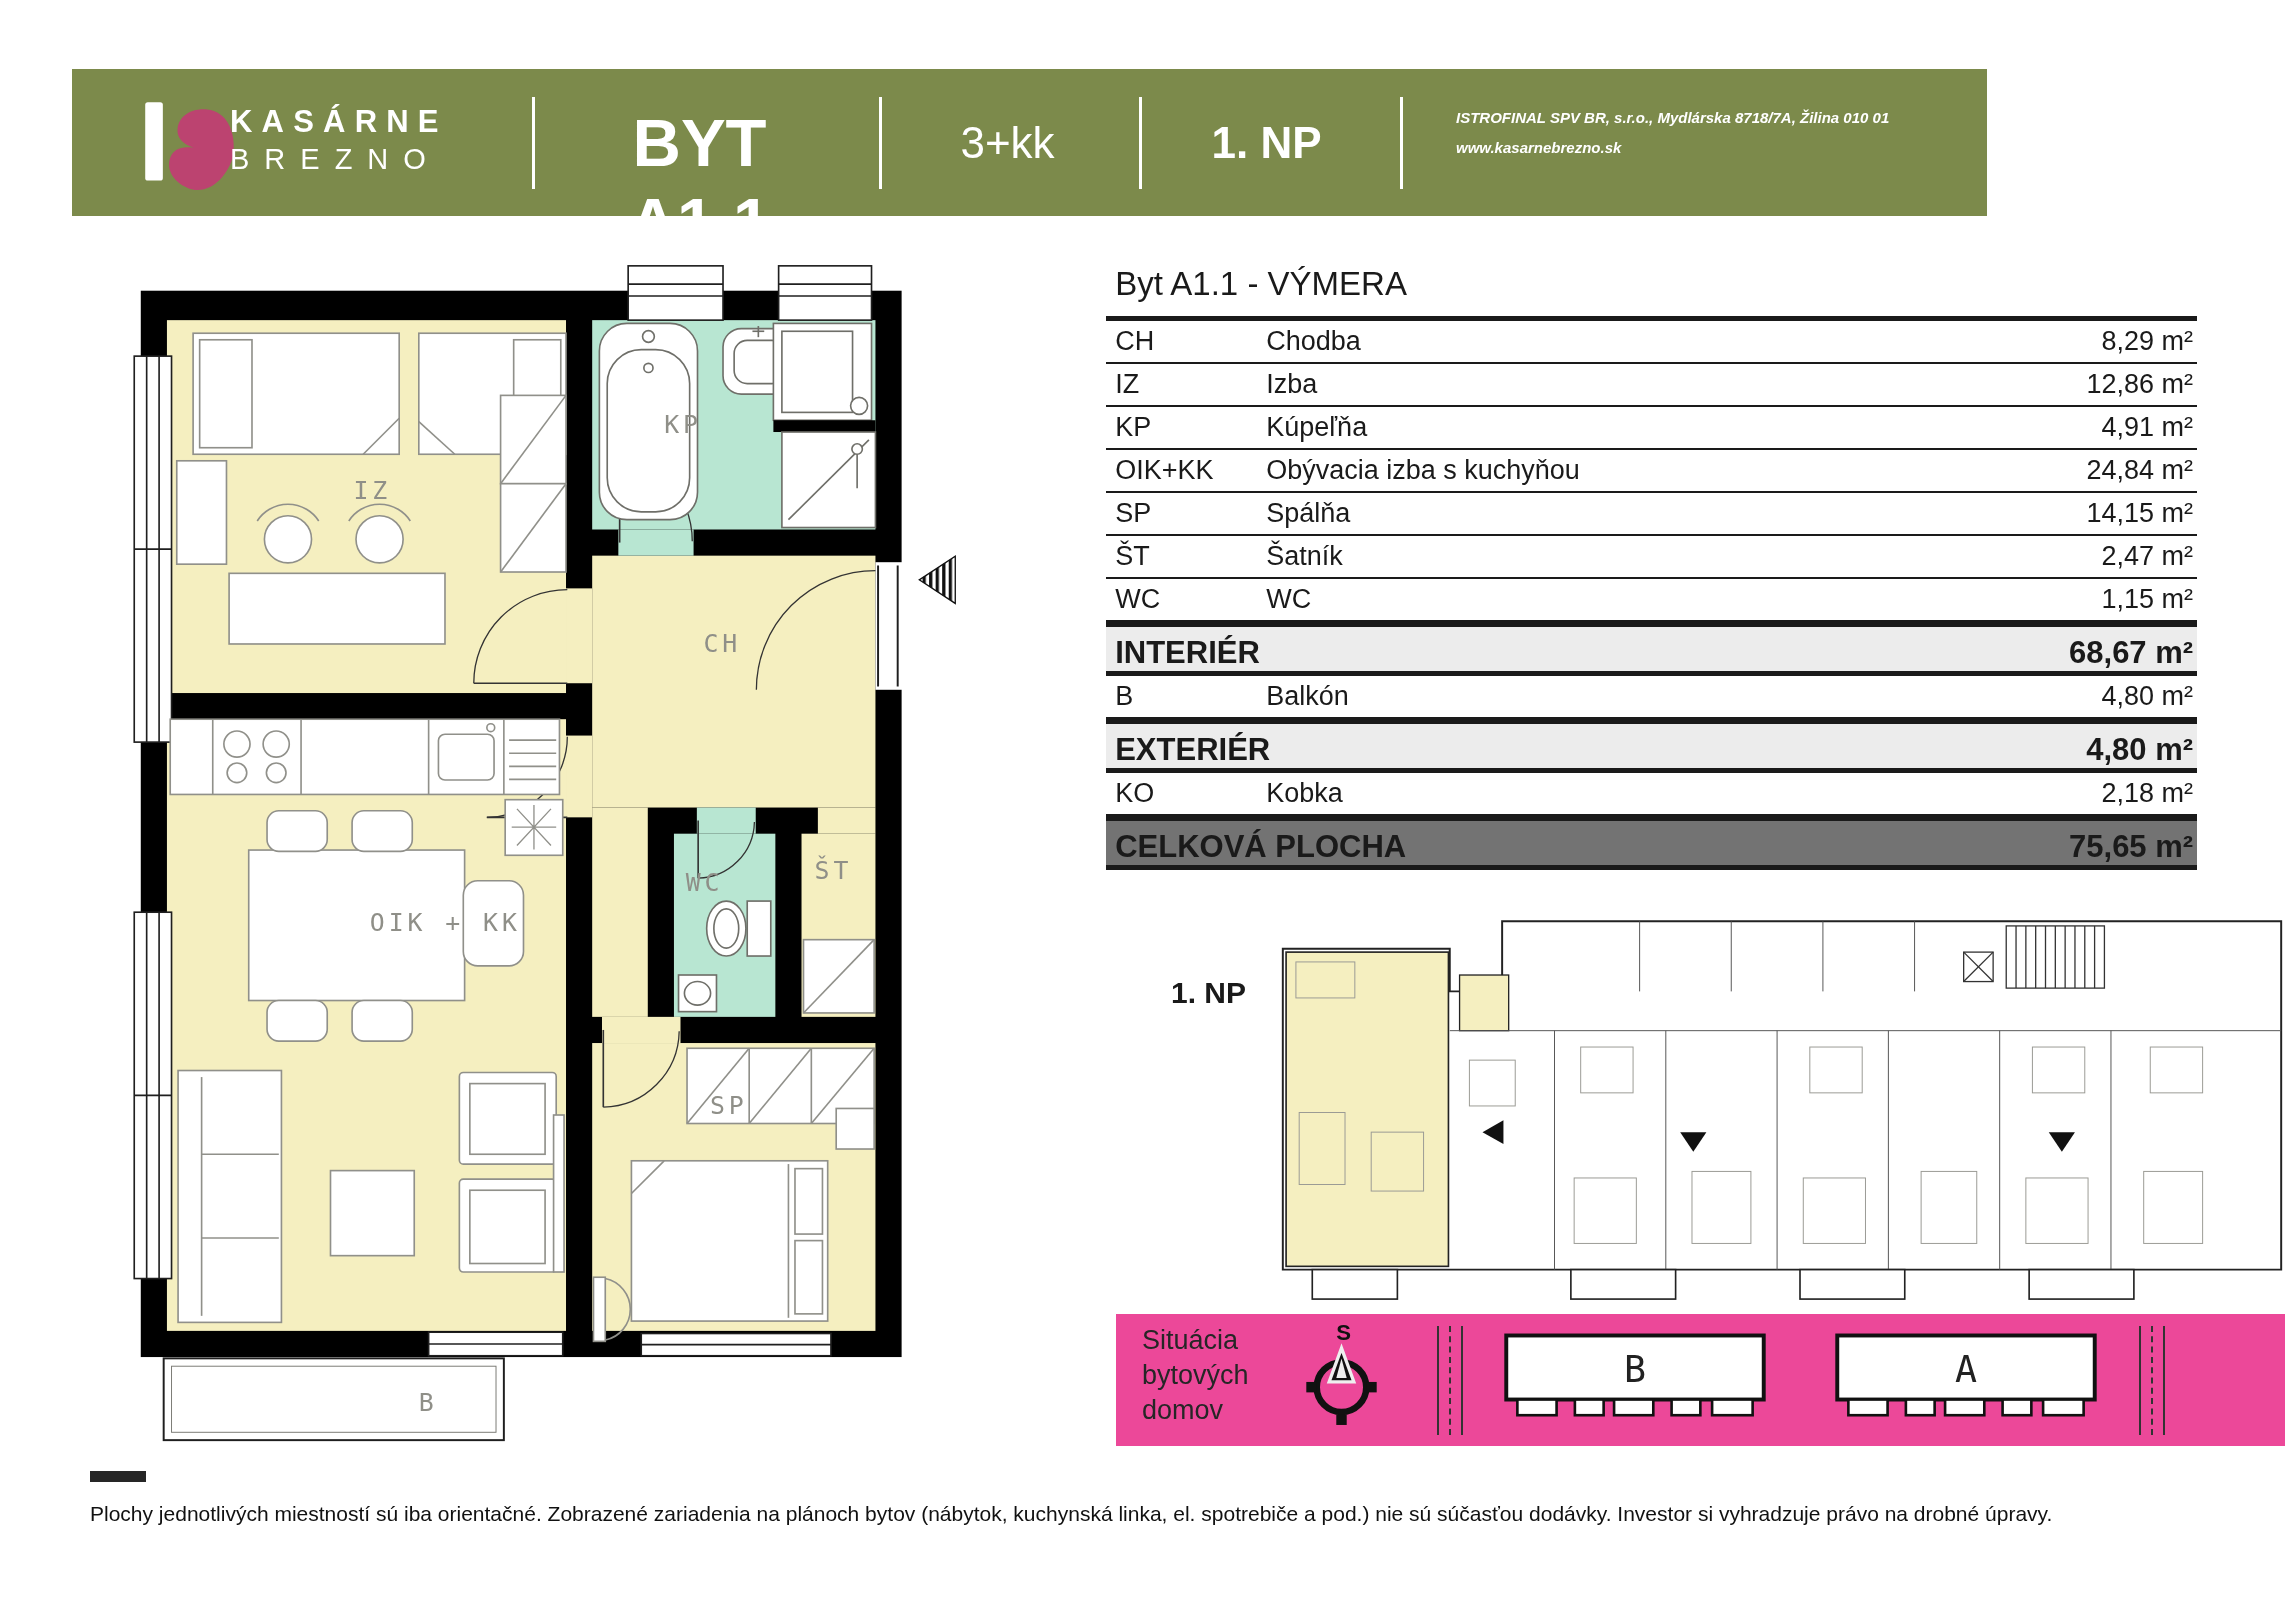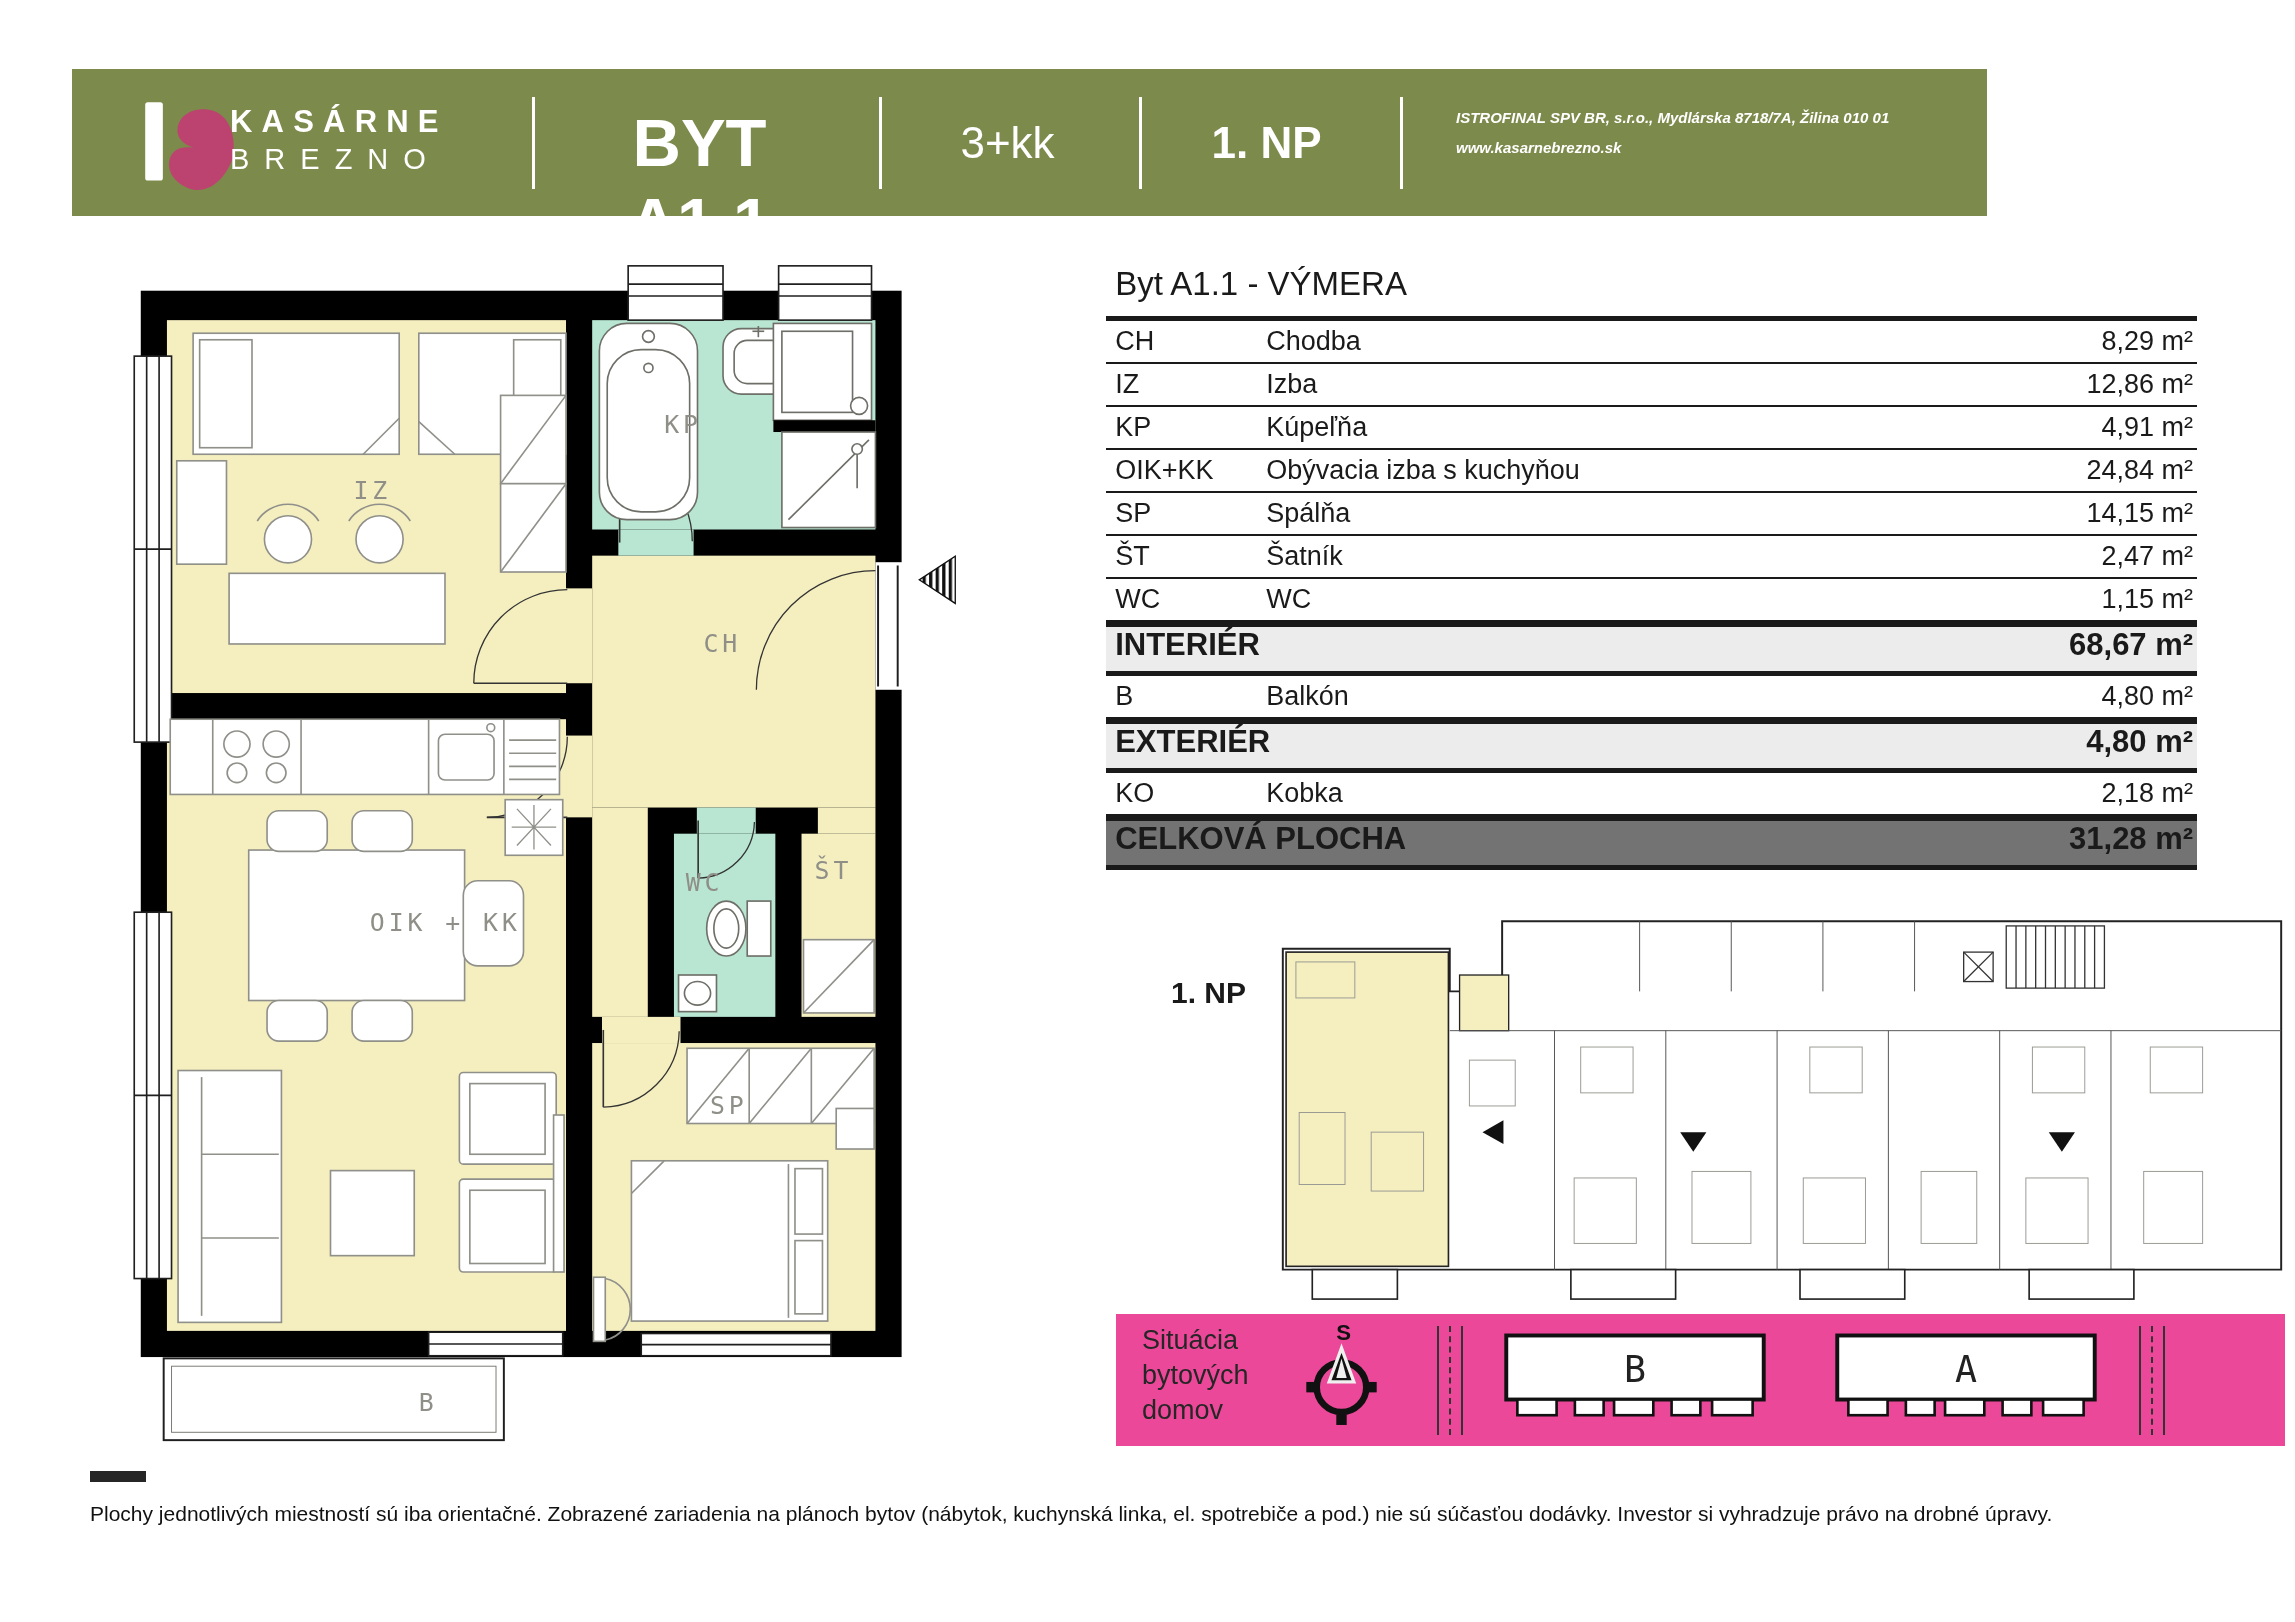--- a/index.html
+++ b/index.html
@@ -22,21 +22,21 @@
   .h-company{position:absolute;left:1384px;top:34px;color:#ffffff;font-size:15px;font-weight:700;line-height:30px;font-style:italic;}
 
   
   .area-table{position:absolute;left:1106px;top:257px;width:1091px;}
   .at-title{margin:8px;padding:0 0 5.2px 1.3px;font-size:33px;font-weight:400;letter-spacing:0;}
   .at-body{border-top:5.9px solid #1a1a1a;}
   .t-row{display:flex;align-items:center;height:41px;border-bottom:2px solid #1a1a1a;font-size:27px;}
   .t-code{width:151px;padding-left:9.2px;}
   .t-name{flex:1;}
   .t-val{padding-right:3.9px;}
-  .t-band{display:flex;justify-content:space-between;align-items:flex-start;height:44px;
+  .t-band{display:flex;justify-content:space-between;align-items:flex-end;height:44px;
           background:#ececec;border-top:5.9px solid #1a1a1a;border-bottom:5.9px solid #1a1a1a;
           font-weight:700;font-size:31px;padding:0 3.9px 0 9.2px;}
   .t-band.total{background:#737373;}
 
   
   .plan-svg{position:absolute;left:72px;top:258px;width:1024px;height:1207px;}
   .np-label{position:absolute;left:1171px;top:976px;font-size:30px;font-weight:700;}
   .mini-svg{position:absolute;left:1273px;top:916px;width:1018px;height:393px;}
 
   
@@ -384,21 +384,21 @@
         <span>EXTERIÉR</span>
         <span>4,80 m²</span>
       </div>
       <div class="t-row">
         <span class="t-code">KO</span>
         <span class="t-name">Kobka</span>
         <span class="t-val">2,18 m²</span>
       </div>
       <div class="t-band total">
         <span>CELKOVÁ PLOCHA</span>
-        <span>31,28 m²</span>
+        <span>75,65 m²</span>
       </div>
     </div>
   </section>
 
   <section class="situation">
     <div class="sit-text">
       <div>Situácia</div>
       <div>bytových</div>
       <div>domov</div>
     </div>

